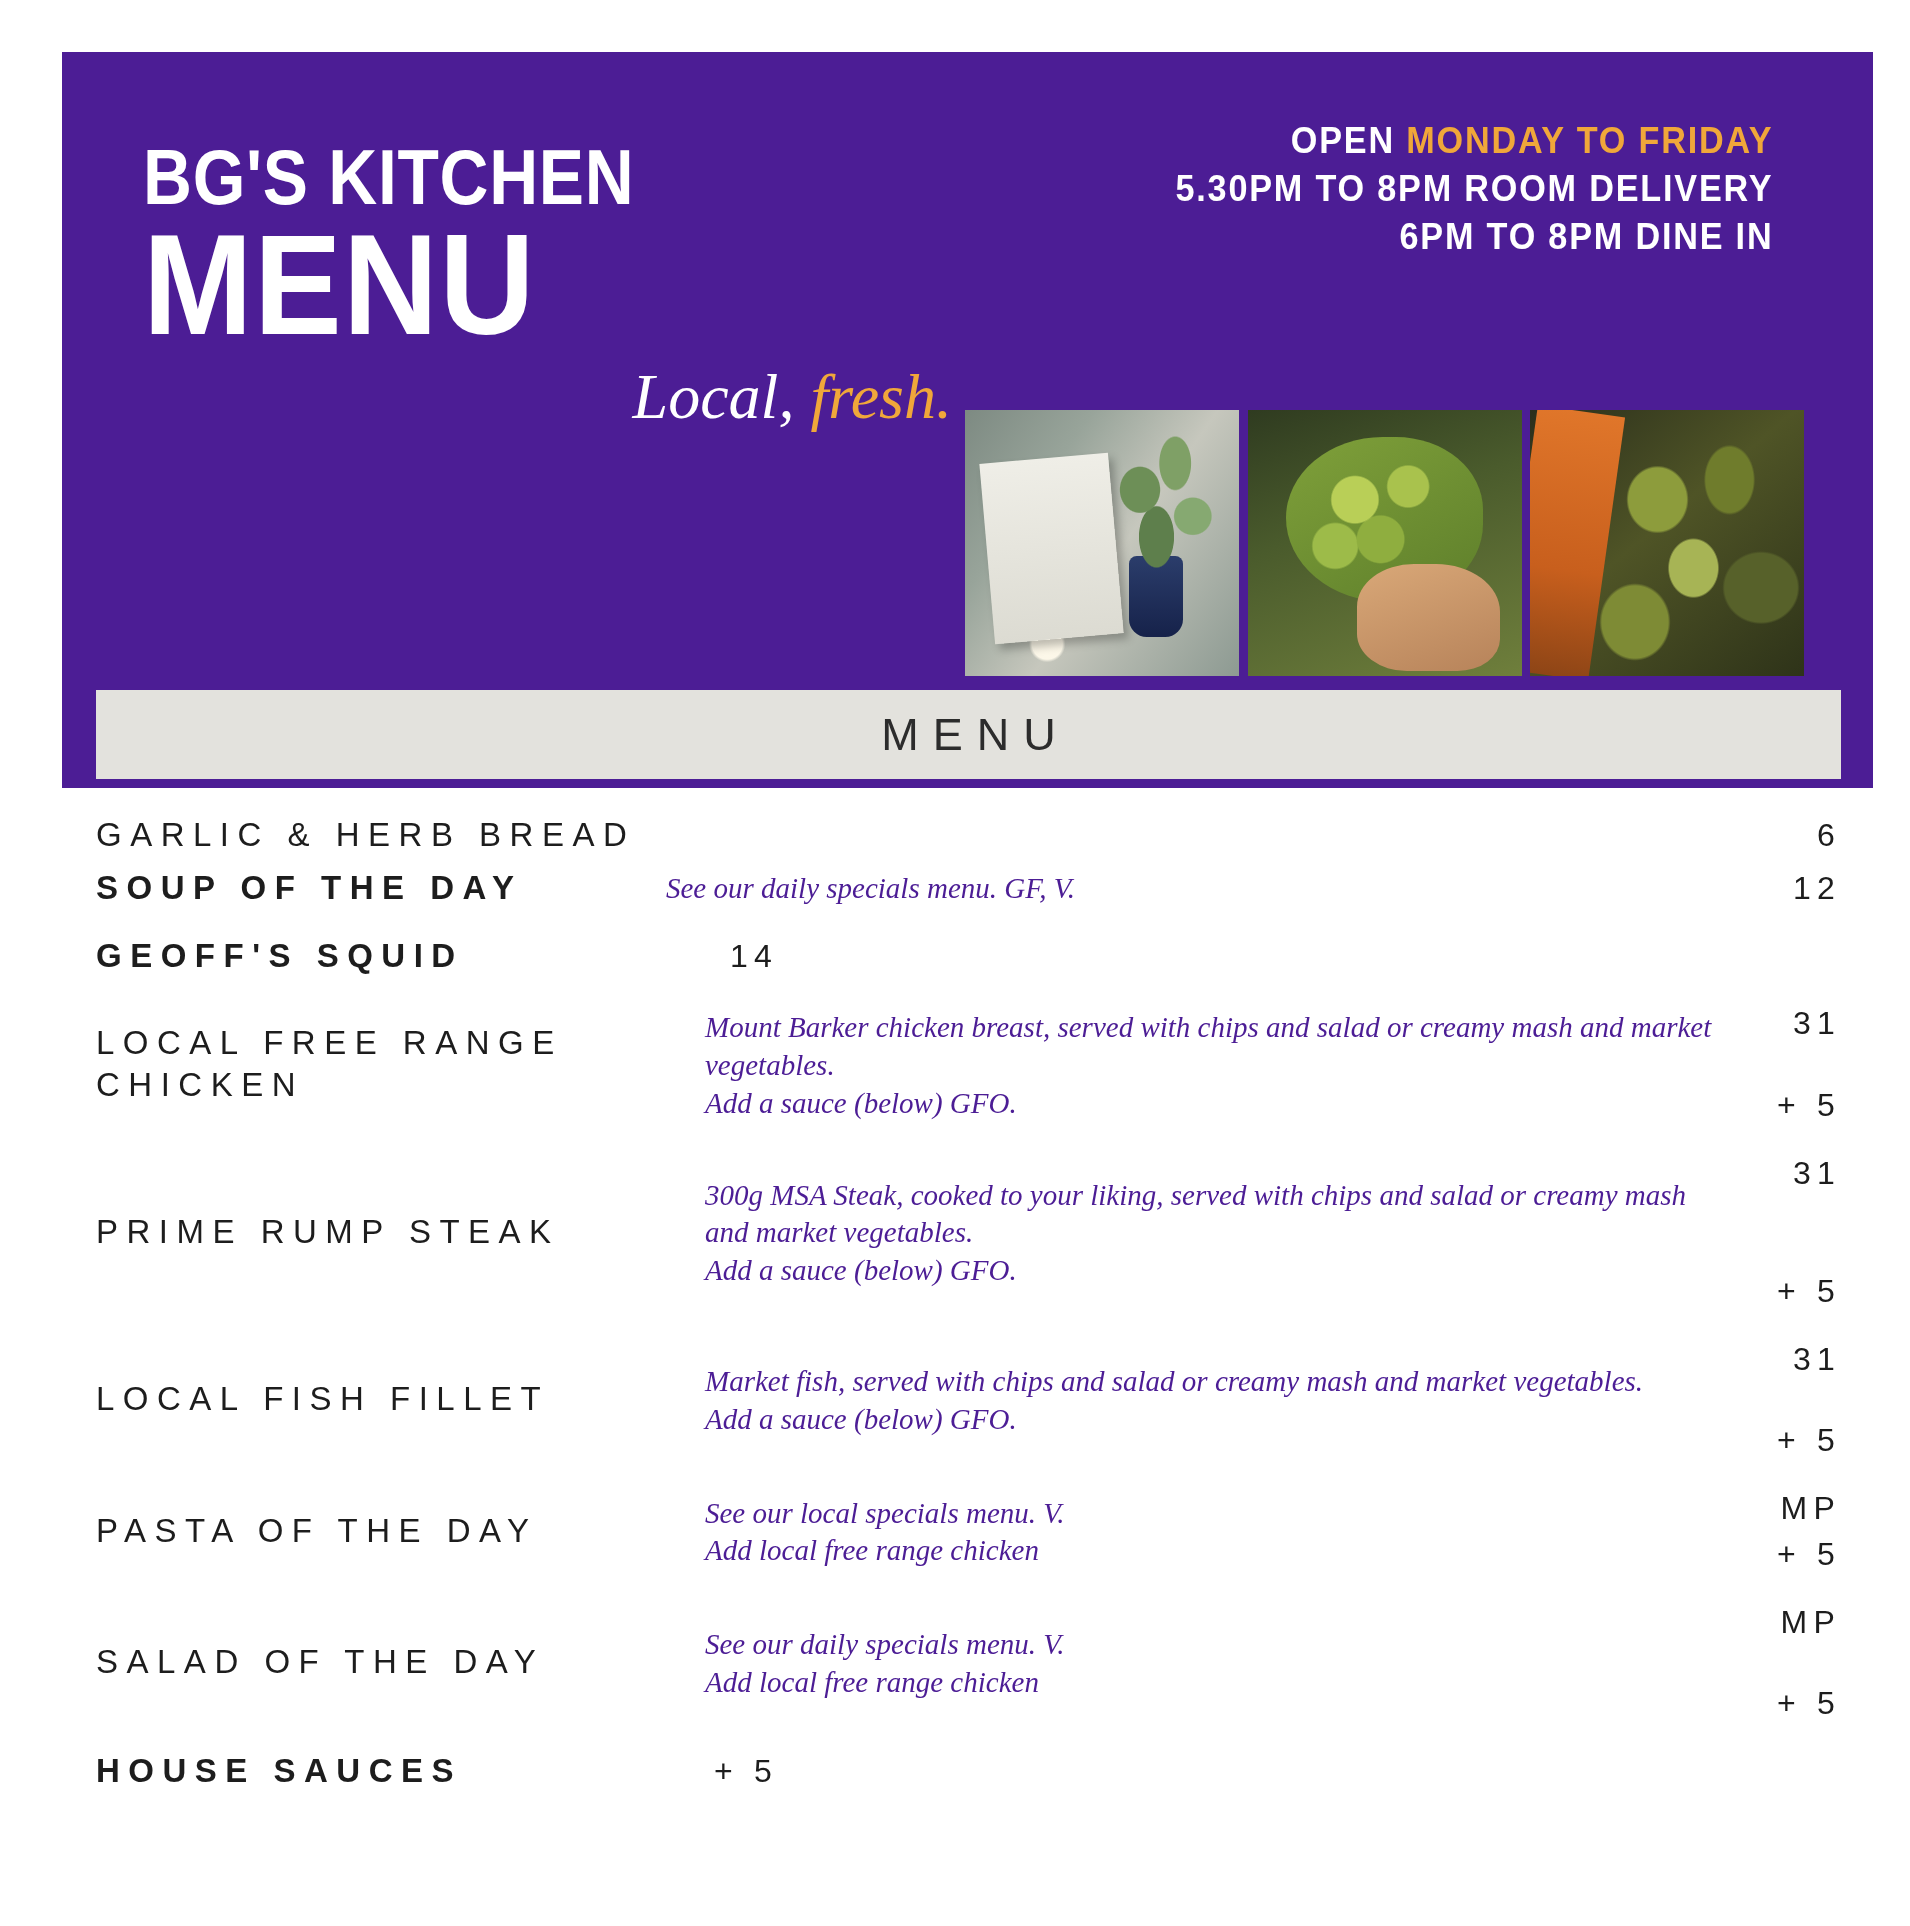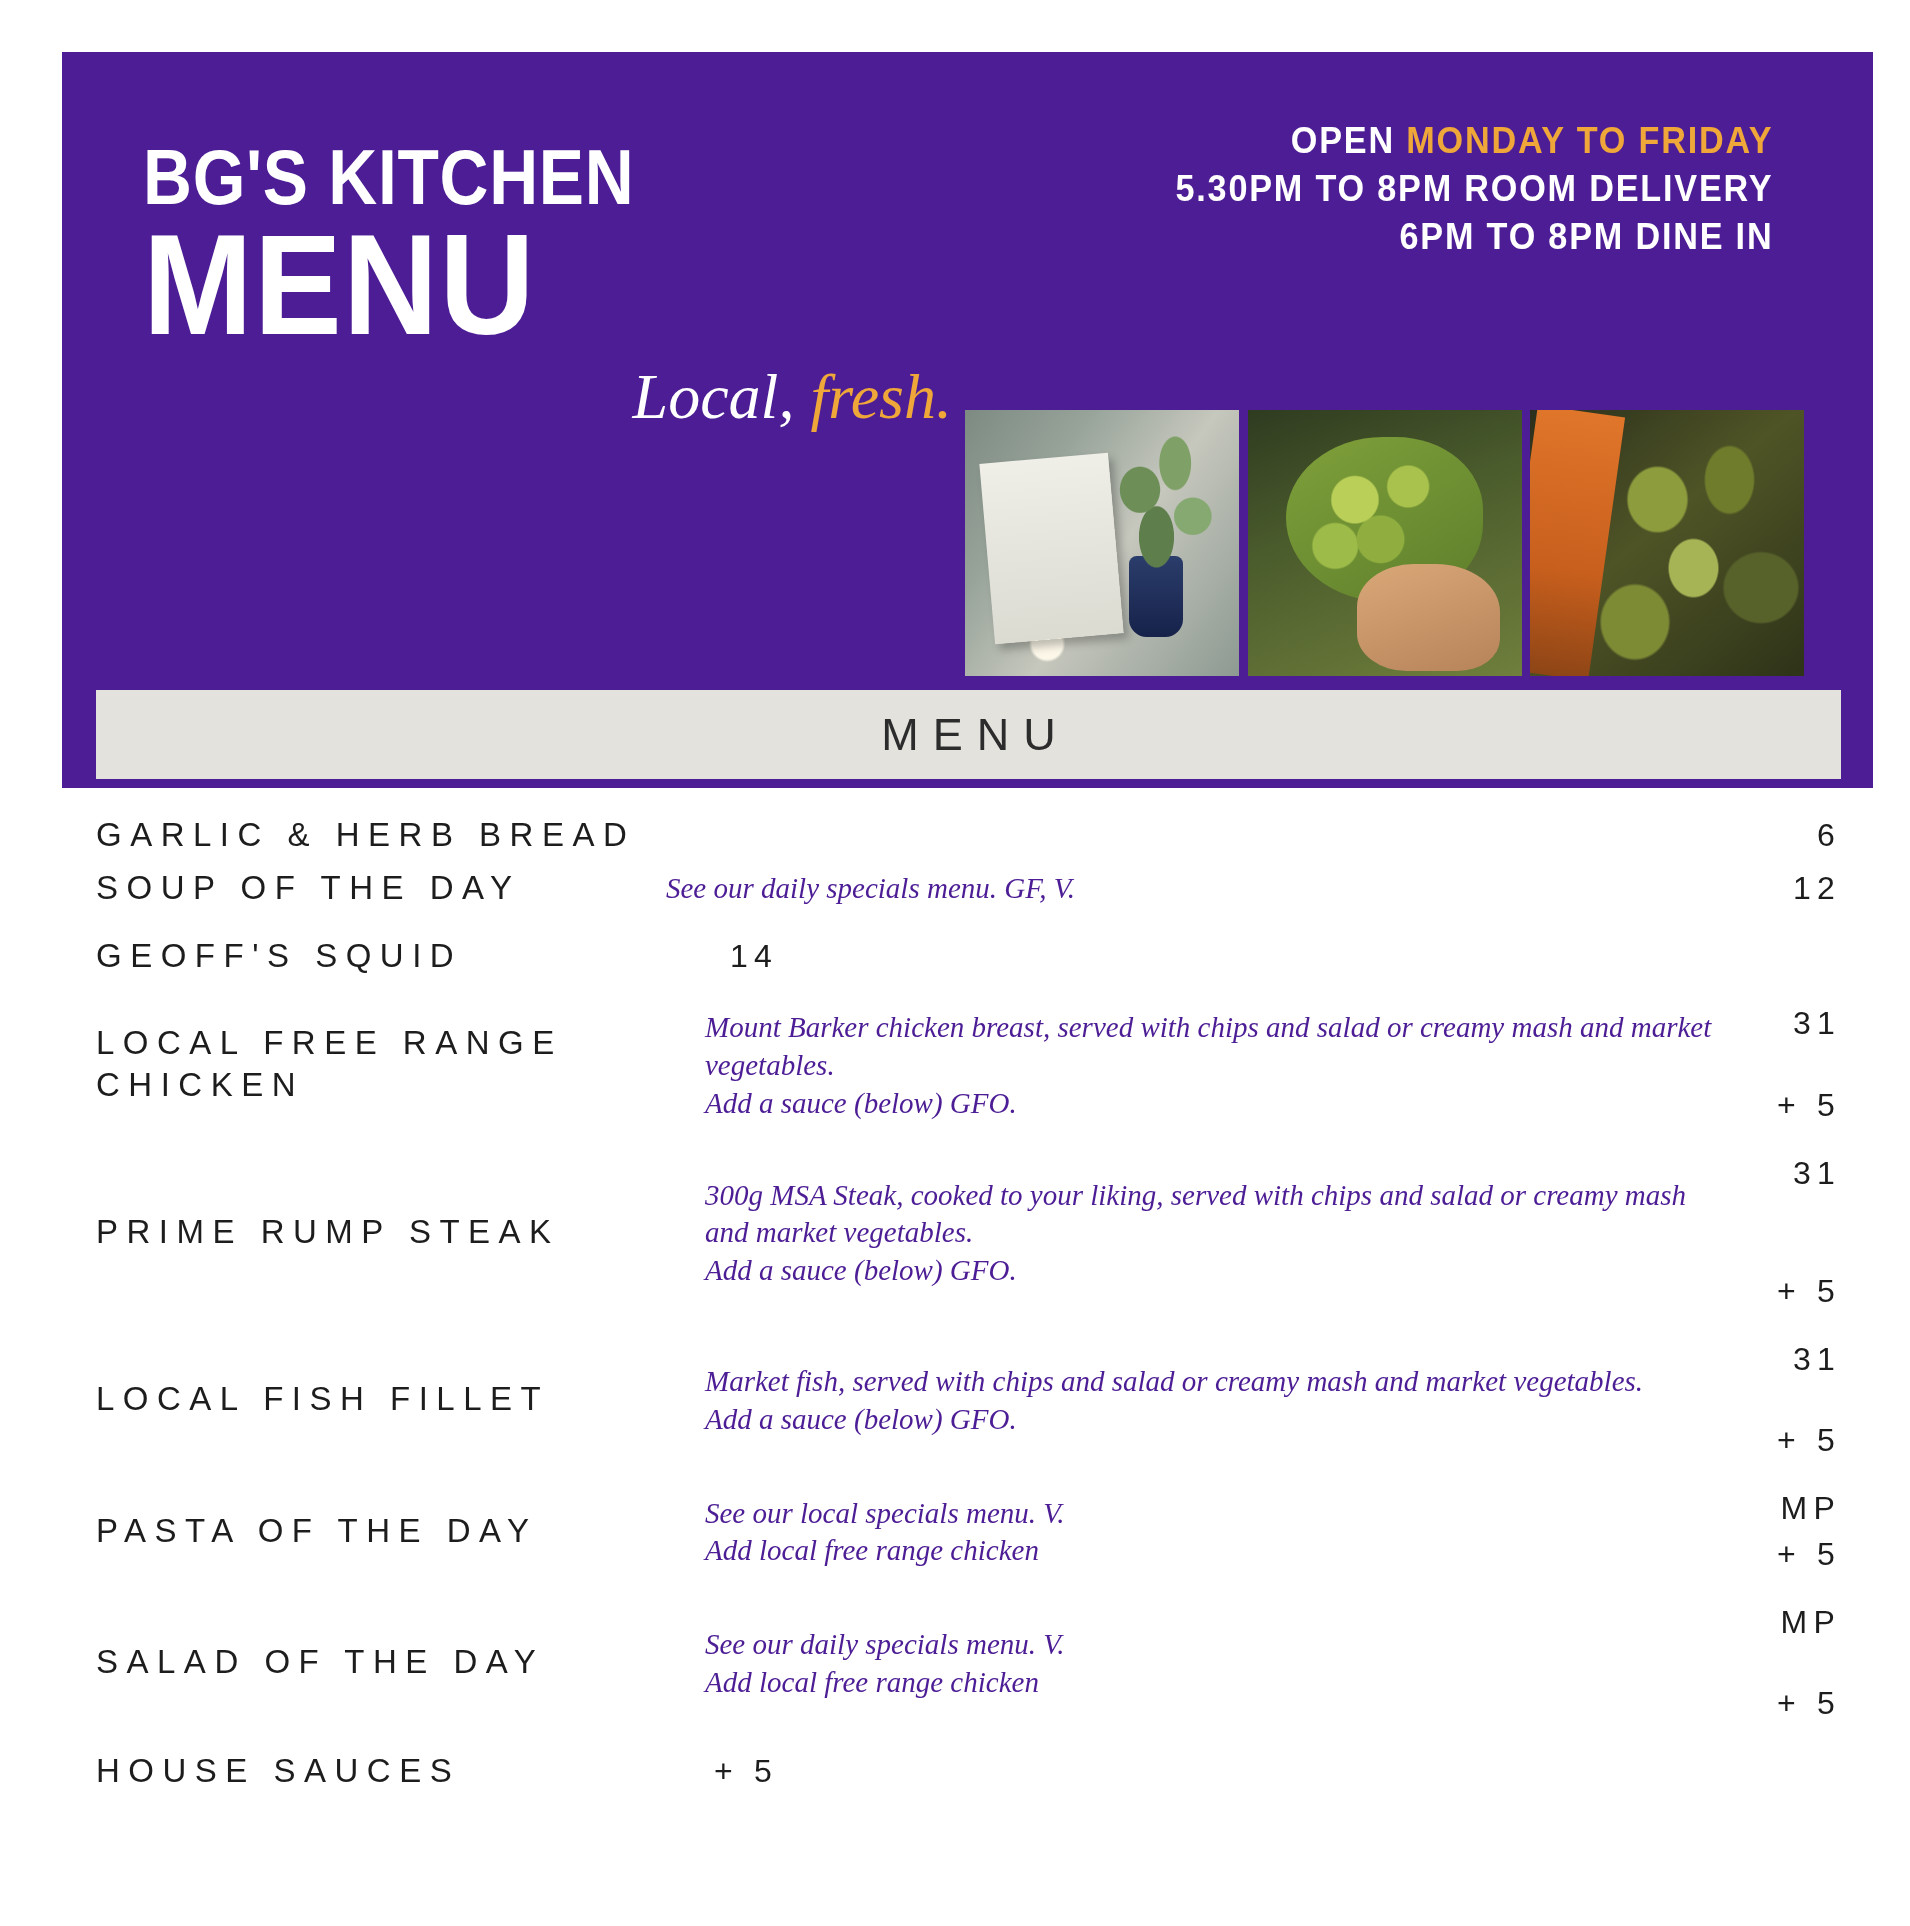--- a/index.html
+++ b/index.html
@@ -238,21 +238,21 @@
   }
   .item-name {
     font-family: "Liberation Sans", sans-serif;
     font-size: 33px;
     letter-spacing: 8.5px;
     color: #1d1d1d;
     line-height: 1.28;
     flex: 0 0 auto;
     padding-top: 0.8px;
   }
-  .item-name.w-narrow { width: 570px; }
+  .item-name.w-narrow { width: 570px; font-weight: bold; }
   .item-name.w-mid    { width: 609px; }
   .item-name.w-wide   { width: 732px; }
   .item-desc {
     font-family: "Liberation Serif", serif;
     font-style: italic;
     font-size: 29px;
     color: #4c1d95;
     line-height: 1.30;
     flex: 1 1 auto;
     padding-top: 3.9px;

